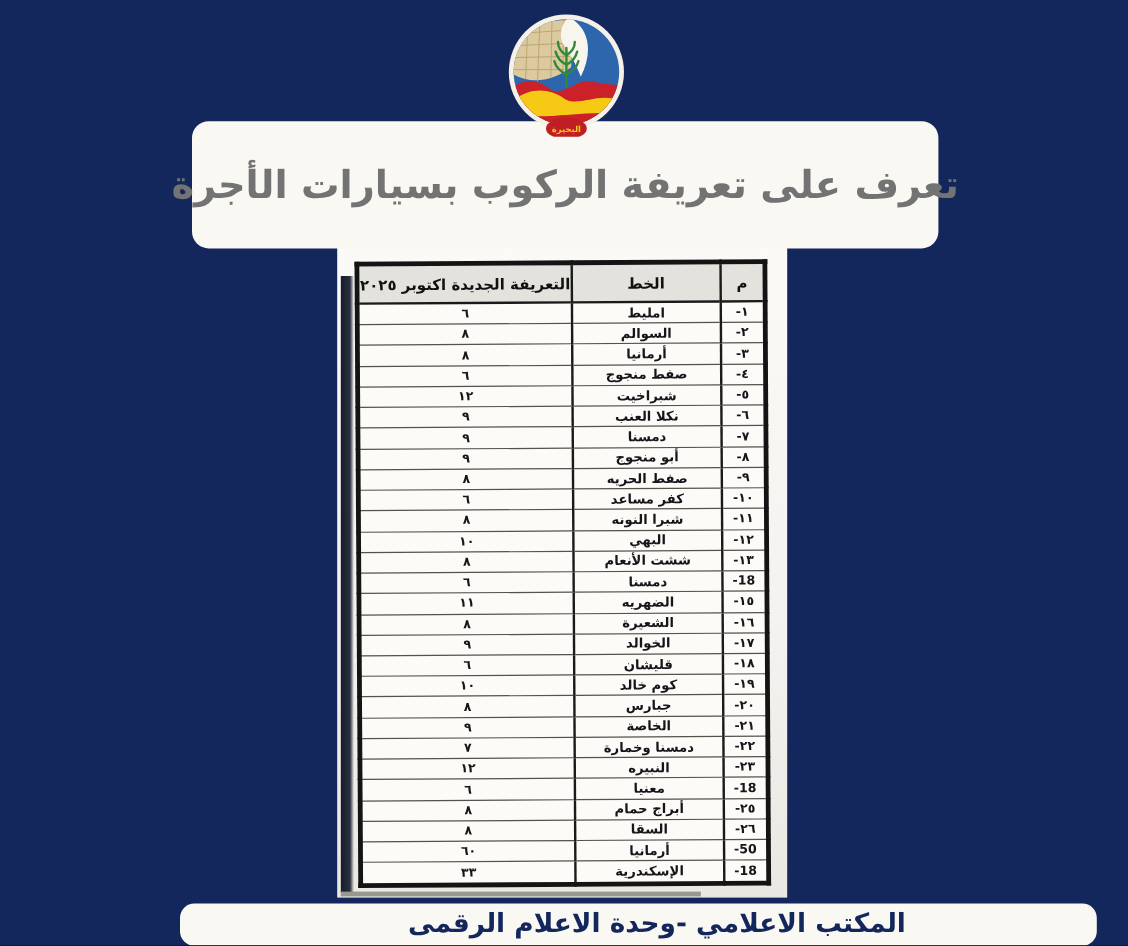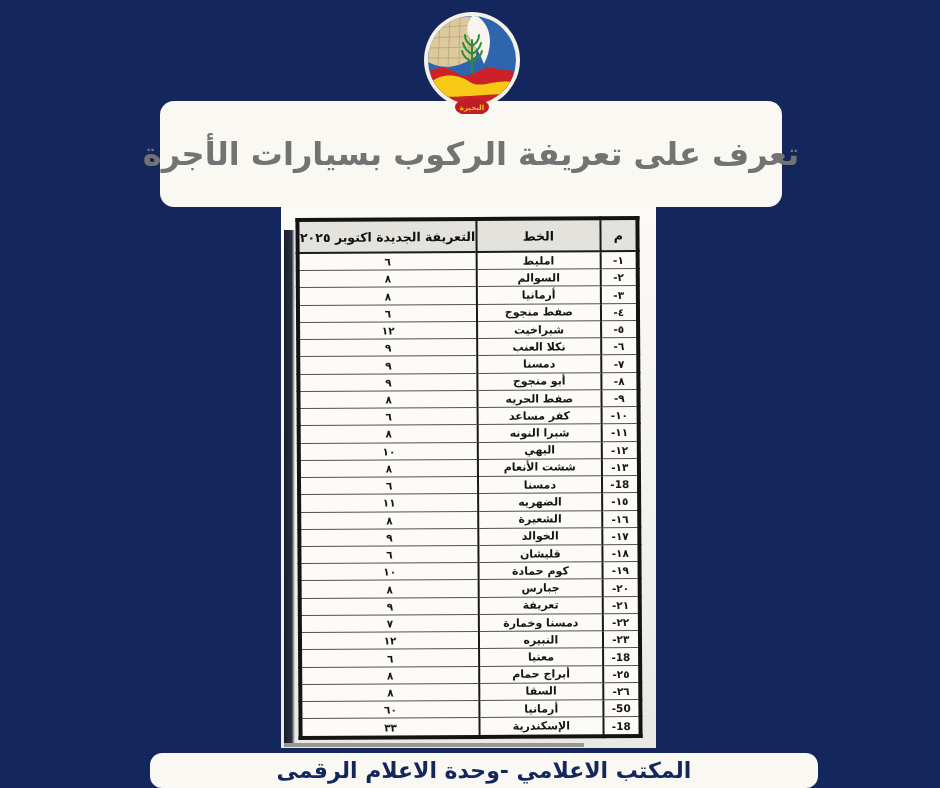--- a/index.html
+++ b/index.html
@@ -50,23 +50,23 @@
     border-left:2px solid #1a1a1a;border-right:2px solid #1a1a1a;
     border-top:1px solid #55524c;border-bottom:1px solid #55524c;
     height:16px;padding:0;text-align:center;color:#15151a;overflow:hidden;
     white-space:nowrap;
   }
   td.c-num{font-size:10.5px;font-weight:bold;direction:ltr;}
   td.c-route{font-size:11px;font-weight:bold;}
   td.c-fare{font-size:10.5px;font-weight:bold;}
   
   .footer-banner{
-    position:absolute;left:150px;top:753px;width:668px;height:35px;
+    position:absolute;left:150px;top:753px;width:733px;height:35px;
     background:#f9f8f3;border-radius:12px;z-index:2;
-    display:flex;align-items:center;justify-content:center;
+    display:flex;align-items:center;justify-content:center;padding-left:31px;
   }
   .footer-text{
     direction:rtl;color:#14275c;font-weight:bold;font-size:22px;white-space:nowrap;
   }
 </style>
 </head>
 <body>
 
 <div class="canvas">
 
@@ -230,31 +230,31 @@
             <td class="c-route">الخوالد</td>
             <td class="c-fare">٩</td>
           </tr>
           <tr>
             <td class="c-num">-١٨</td>
             <td class="c-route">قليشان</td>
             <td class="c-fare">٦</td>
           </tr>
           <tr>
             <td class="c-num">-١٩</td>
-            <td class="c-route">كوم حمادة</td>
+            <td class="c-route">كوم خالد</td>
             <td class="c-fare">١٠</td>
           </tr>
           <tr>
             <td class="c-num">-٢٠</td>
             <td class="c-route">جبارس</td>
             <td class="c-fare">٨</td>
           </tr>
           <tr>
             <td class="c-num">-٢١</td>
-            <td class="c-route">تعريفة</td>
+            <td class="c-route">الخاصة</td>
             <td class="c-fare">٩</td>
           </tr>
           <tr>
             <td class="c-num">-٢٢</td>
             <td class="c-route">دمسنا وخمارة</td>
             <td class="c-fare">٧</td>
           </tr>
           <tr>
             <td class="c-num">-٢٣</td>
             <td class="c-route">النبيره</td>

